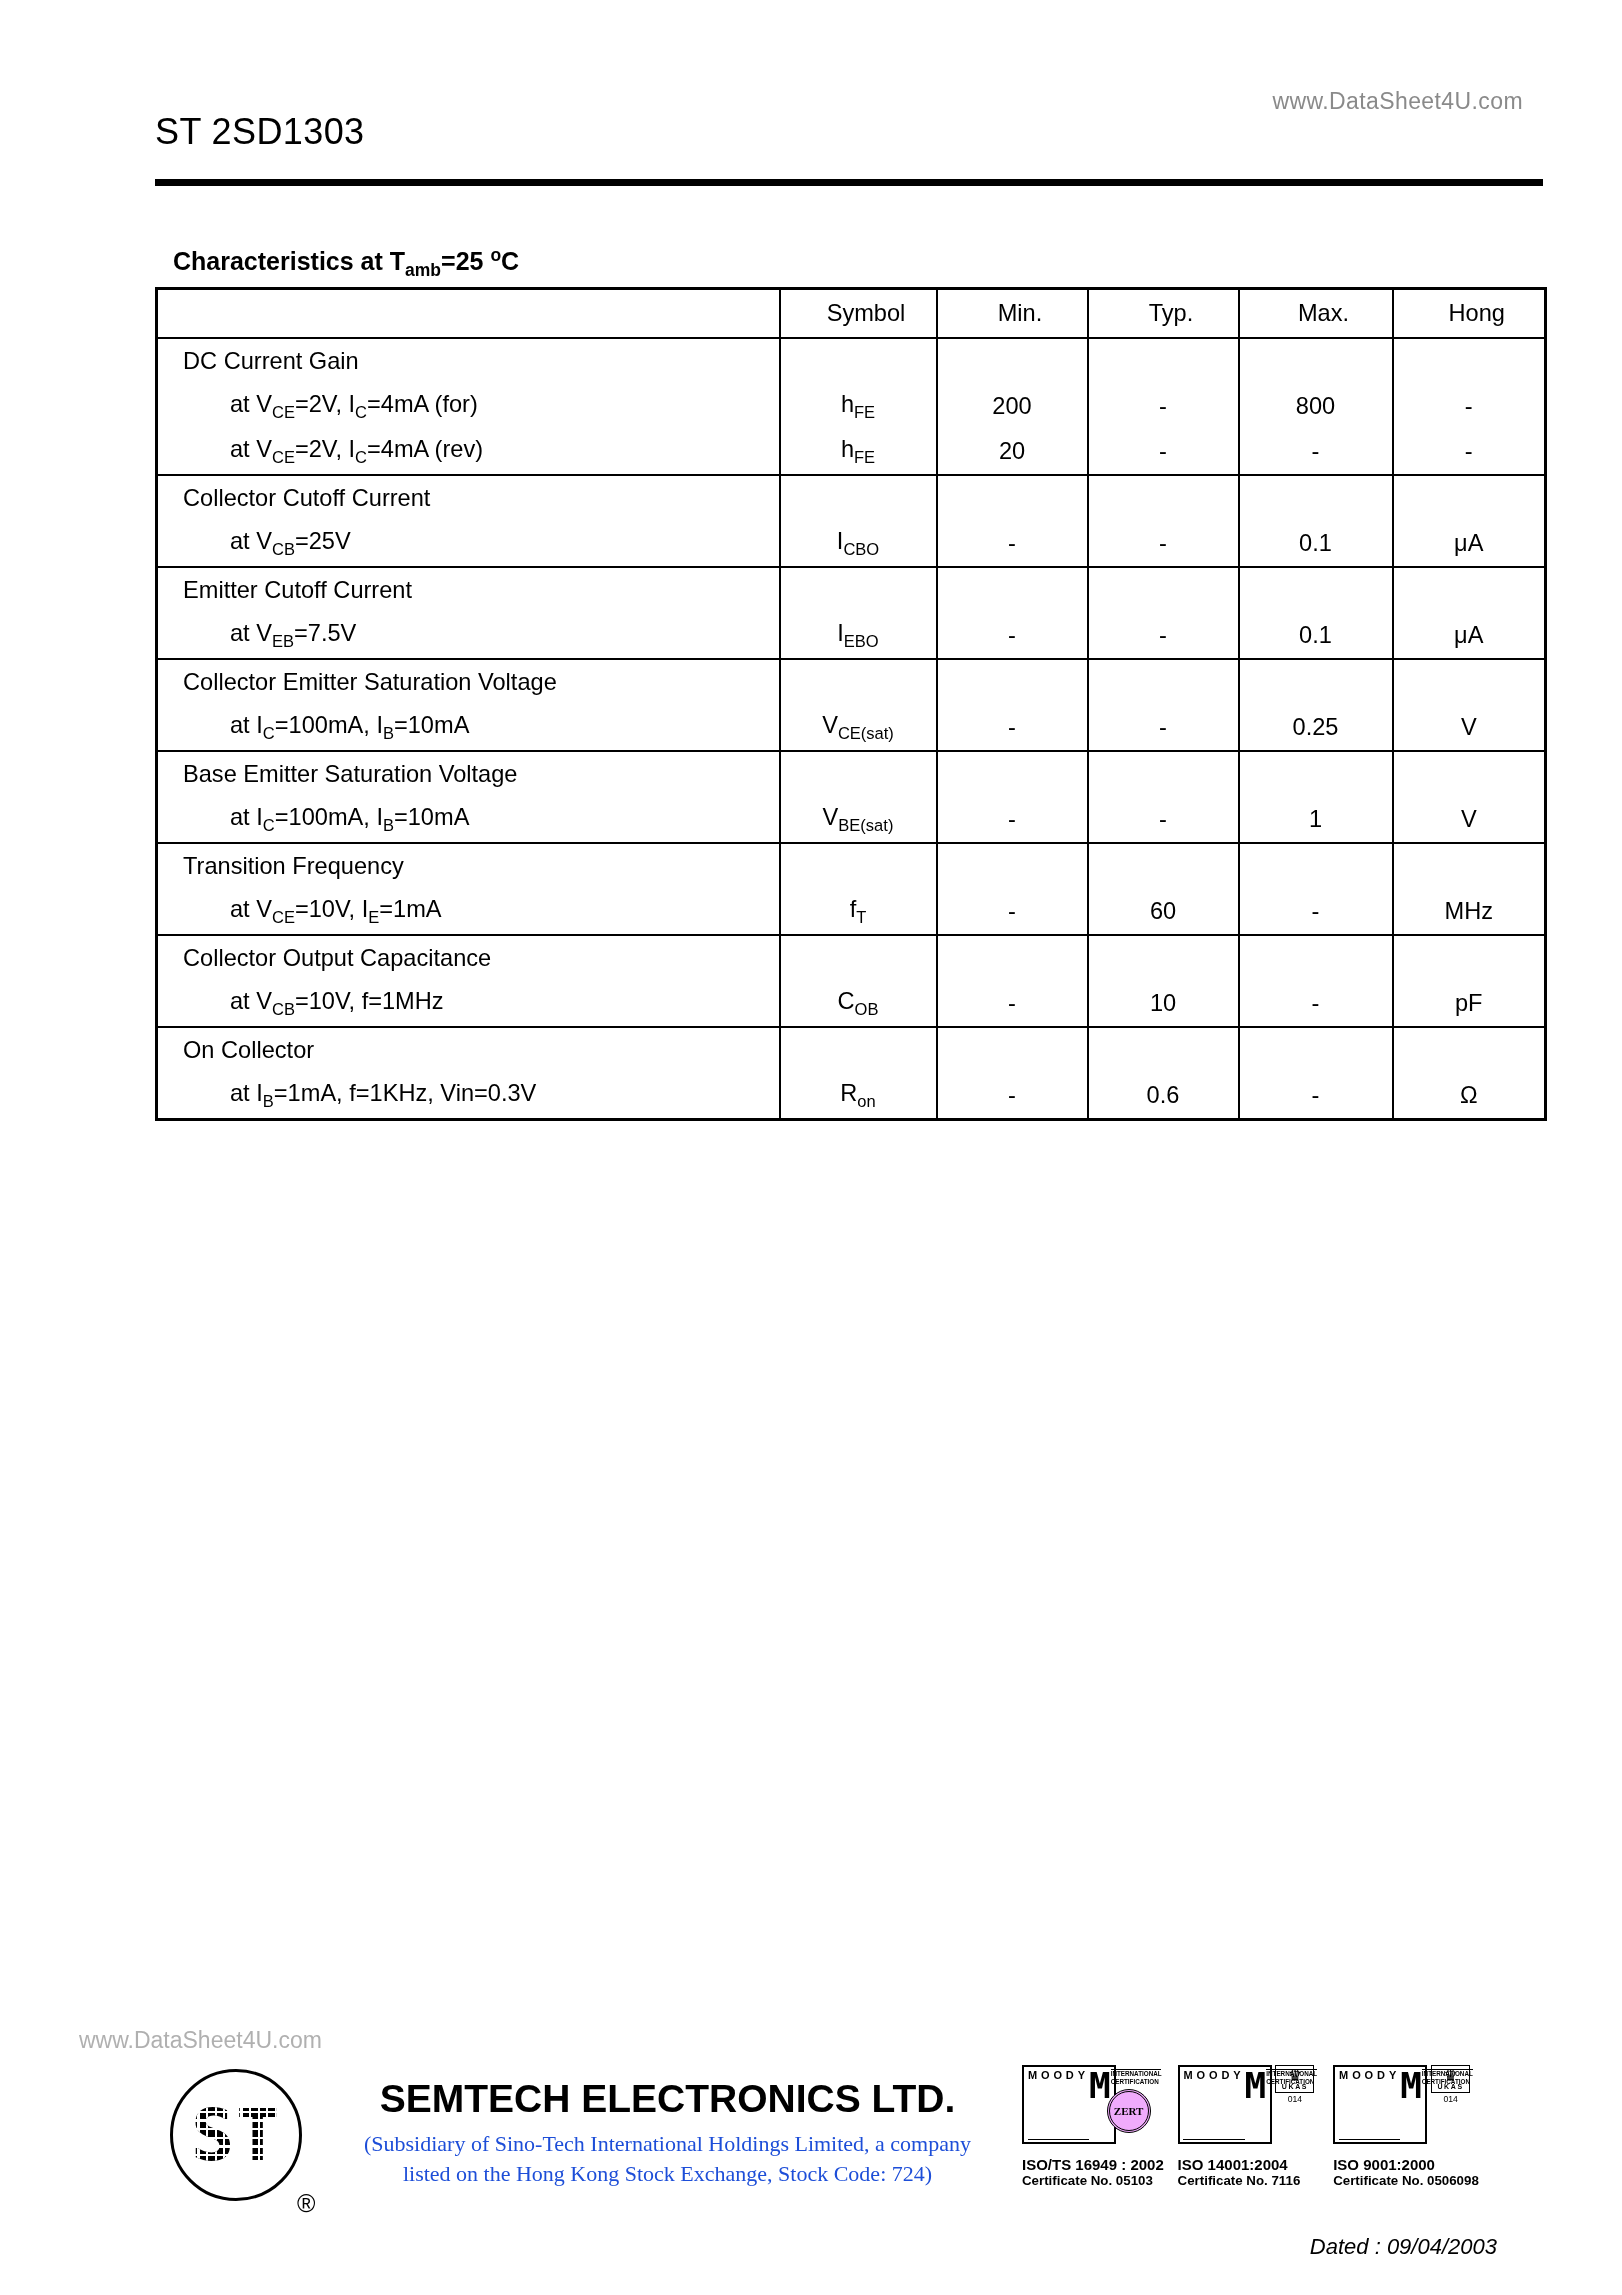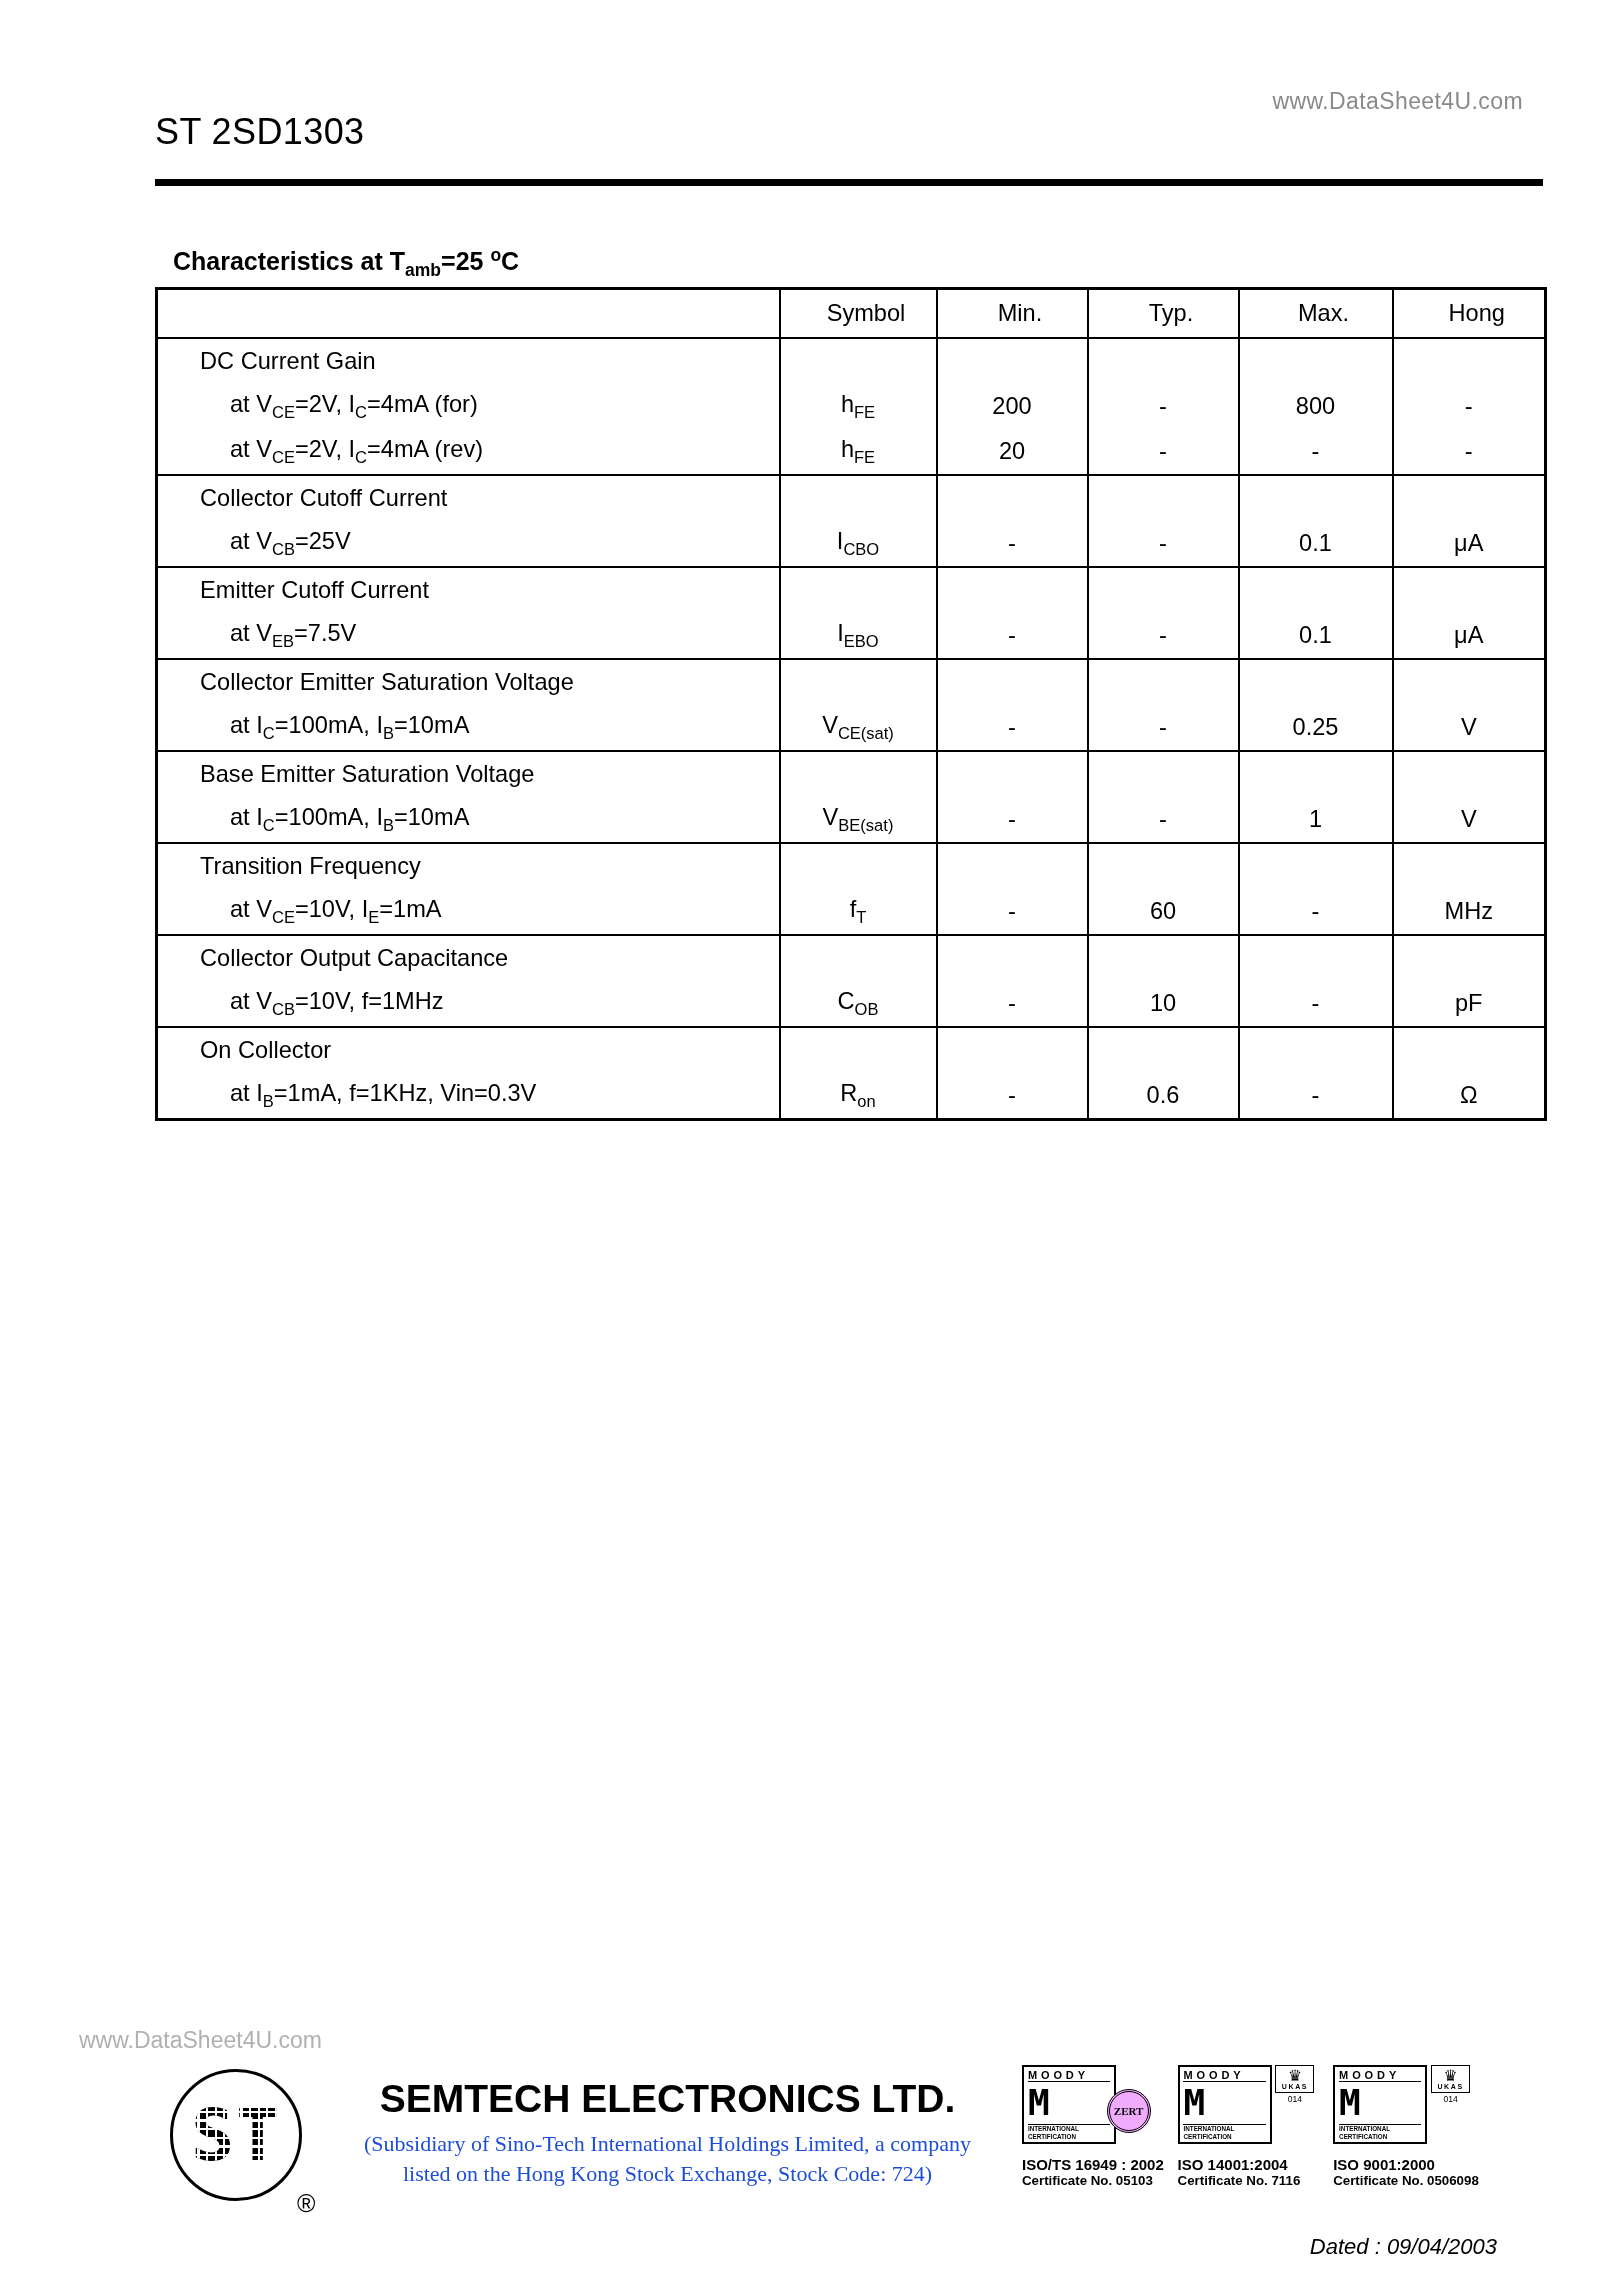--- a/index.html
+++ b/index.html
@@ -34,21 +34,21 @@
   }
   .char-table th, .char-table td {
     border-left:2.4px solid #000; padding:0; height:45px; vertical-align:middle;
     font-weight:normal; overflow:hidden;
   }
   .char-table th:first-child, .char-table td:first-child { border-left:none; }
   .char-table thead { border-bottom:2.4px solid #000; }
   .char-table thead th { height:47px; text-align:center;padding-left:16px; }
   .char-table tbody { border-top:2.4px solid #000; }
   td.desc { text-align:left; }
-  td.label { padding-left:42px; }
+  td.label { padding-left:25px; }
   td.cond  { padding-left:72px; }
   td.val   { text-align:center; }
 
   
   .watermark-bottom {
     position:absolute; left:79px; top:2027px;
     font-size:23px; color:#b0b0b0;
   }
   .logo-circle {
     position:absolute; left:170px; top:2069px; width:132px; height:132px;
@@ -76,21 +76,21 @@
     font-family:"Liberation Sans", sans-serif;
   }
   .subsidiary {
     font-family:"Liberation Serif", serif; color:#1d4ed8; font-size:22px; line-height:1.35;
   }
   .certs { position:absolute; left:1022px; top:2065px; display:flex; gap:12.6px; }
   .cert { width:143px; }
   .badge { display:flex; align-items:flex-start; height:88px; }
   .badge-left {
     border:2.4px solid #000; width:94px; height:79px; box-sizing:border-box;
-    padding:1.6px 3.9px; display:flex; flex-direction:column; justify-content:space-between;
+    padding:1.6px 3.9px; display:flex; justify-content:space-between;
   }
   .badge-brand { font-size:11px; font-weight:bold; letter-spacing:3.9px; border-bottom:1.6px solid #000; padding-bottom:0.8px; }
   .badge-m { font-family:"DejaVu Sans Mono", monospace; font-size:36px; font-weight:900; line-height:0.95; }
   .badge-sub { font-size:6.3px; font-weight:bold; line-height:1.2; border-top:1.6px solid #000; padding-top:0.8px; }
   .emblem-col { margin-left:3.9px; text-align:center; }
   .emblem-ukas { border:1.6px solid #000; width:39px; box-sizing:border-box; padding:1.6px 0.8px; }
   .crown { font-size:15.7px; line-height:1; }
   .ukas-label { font-size:7px; font-weight:bold; letter-spacing:1.6px; }
   .emblem-code { font-size:8.6px; margin-top:1.6px; }
   .emblem-circle {

